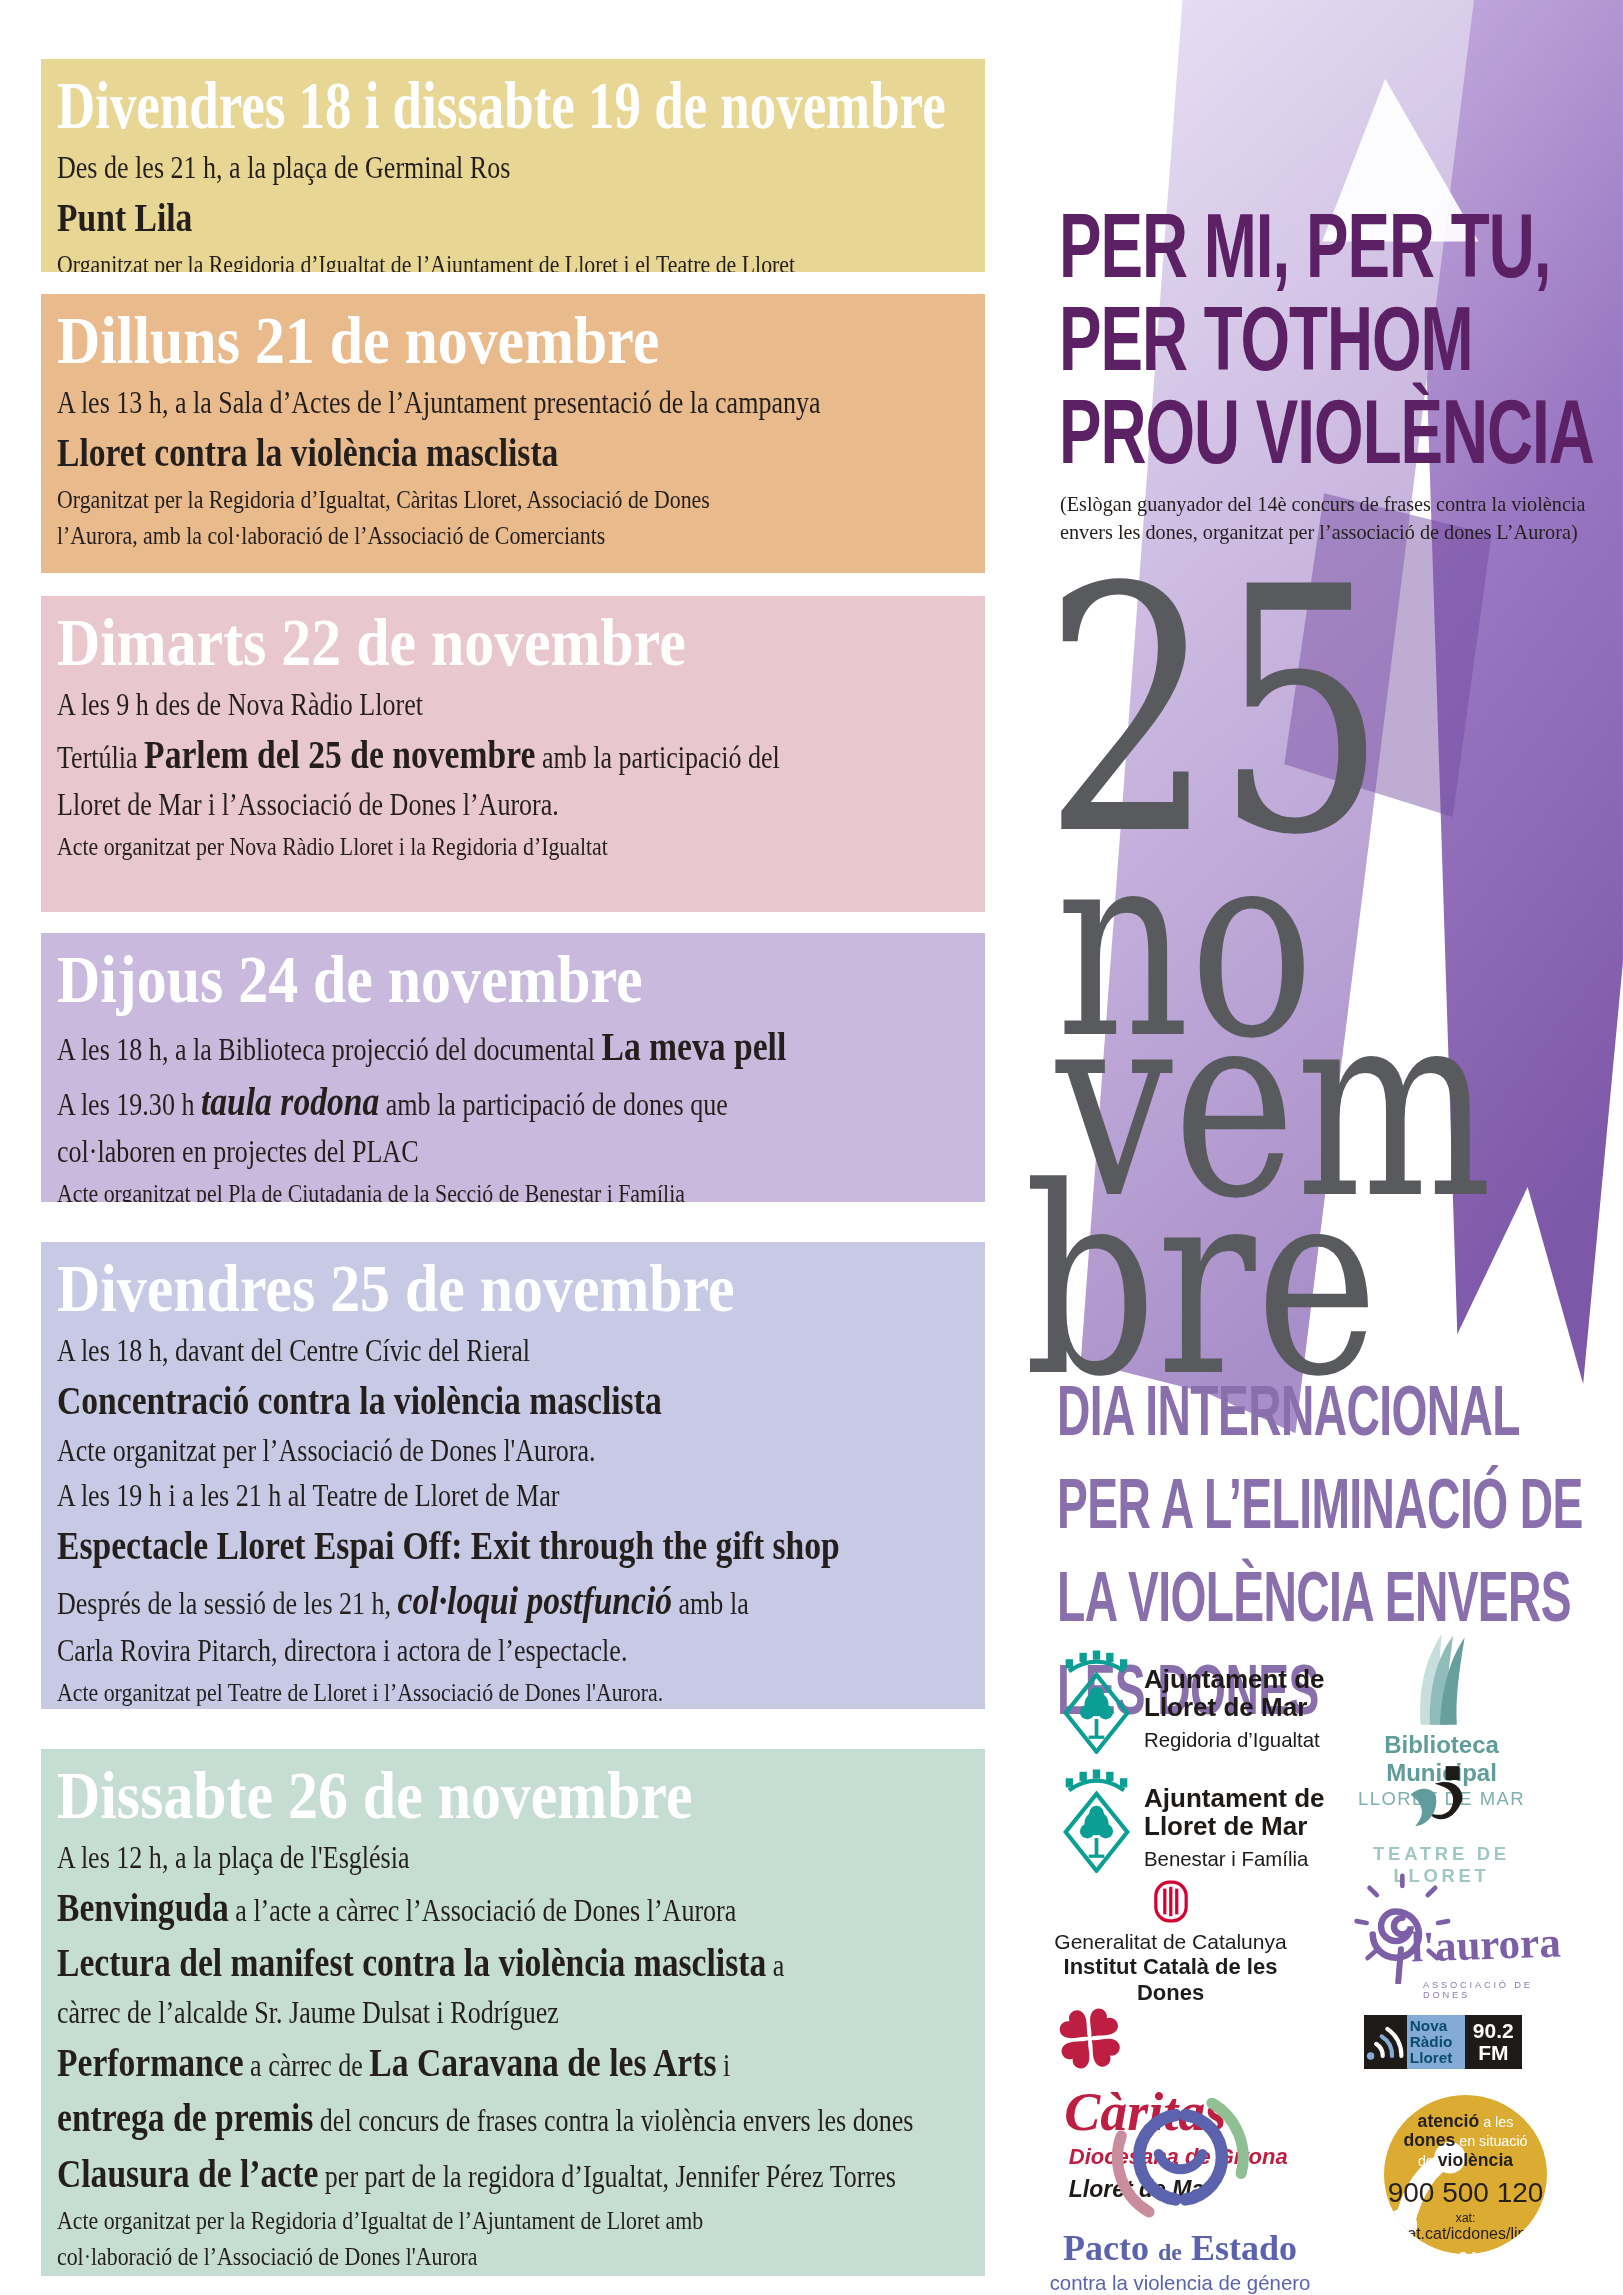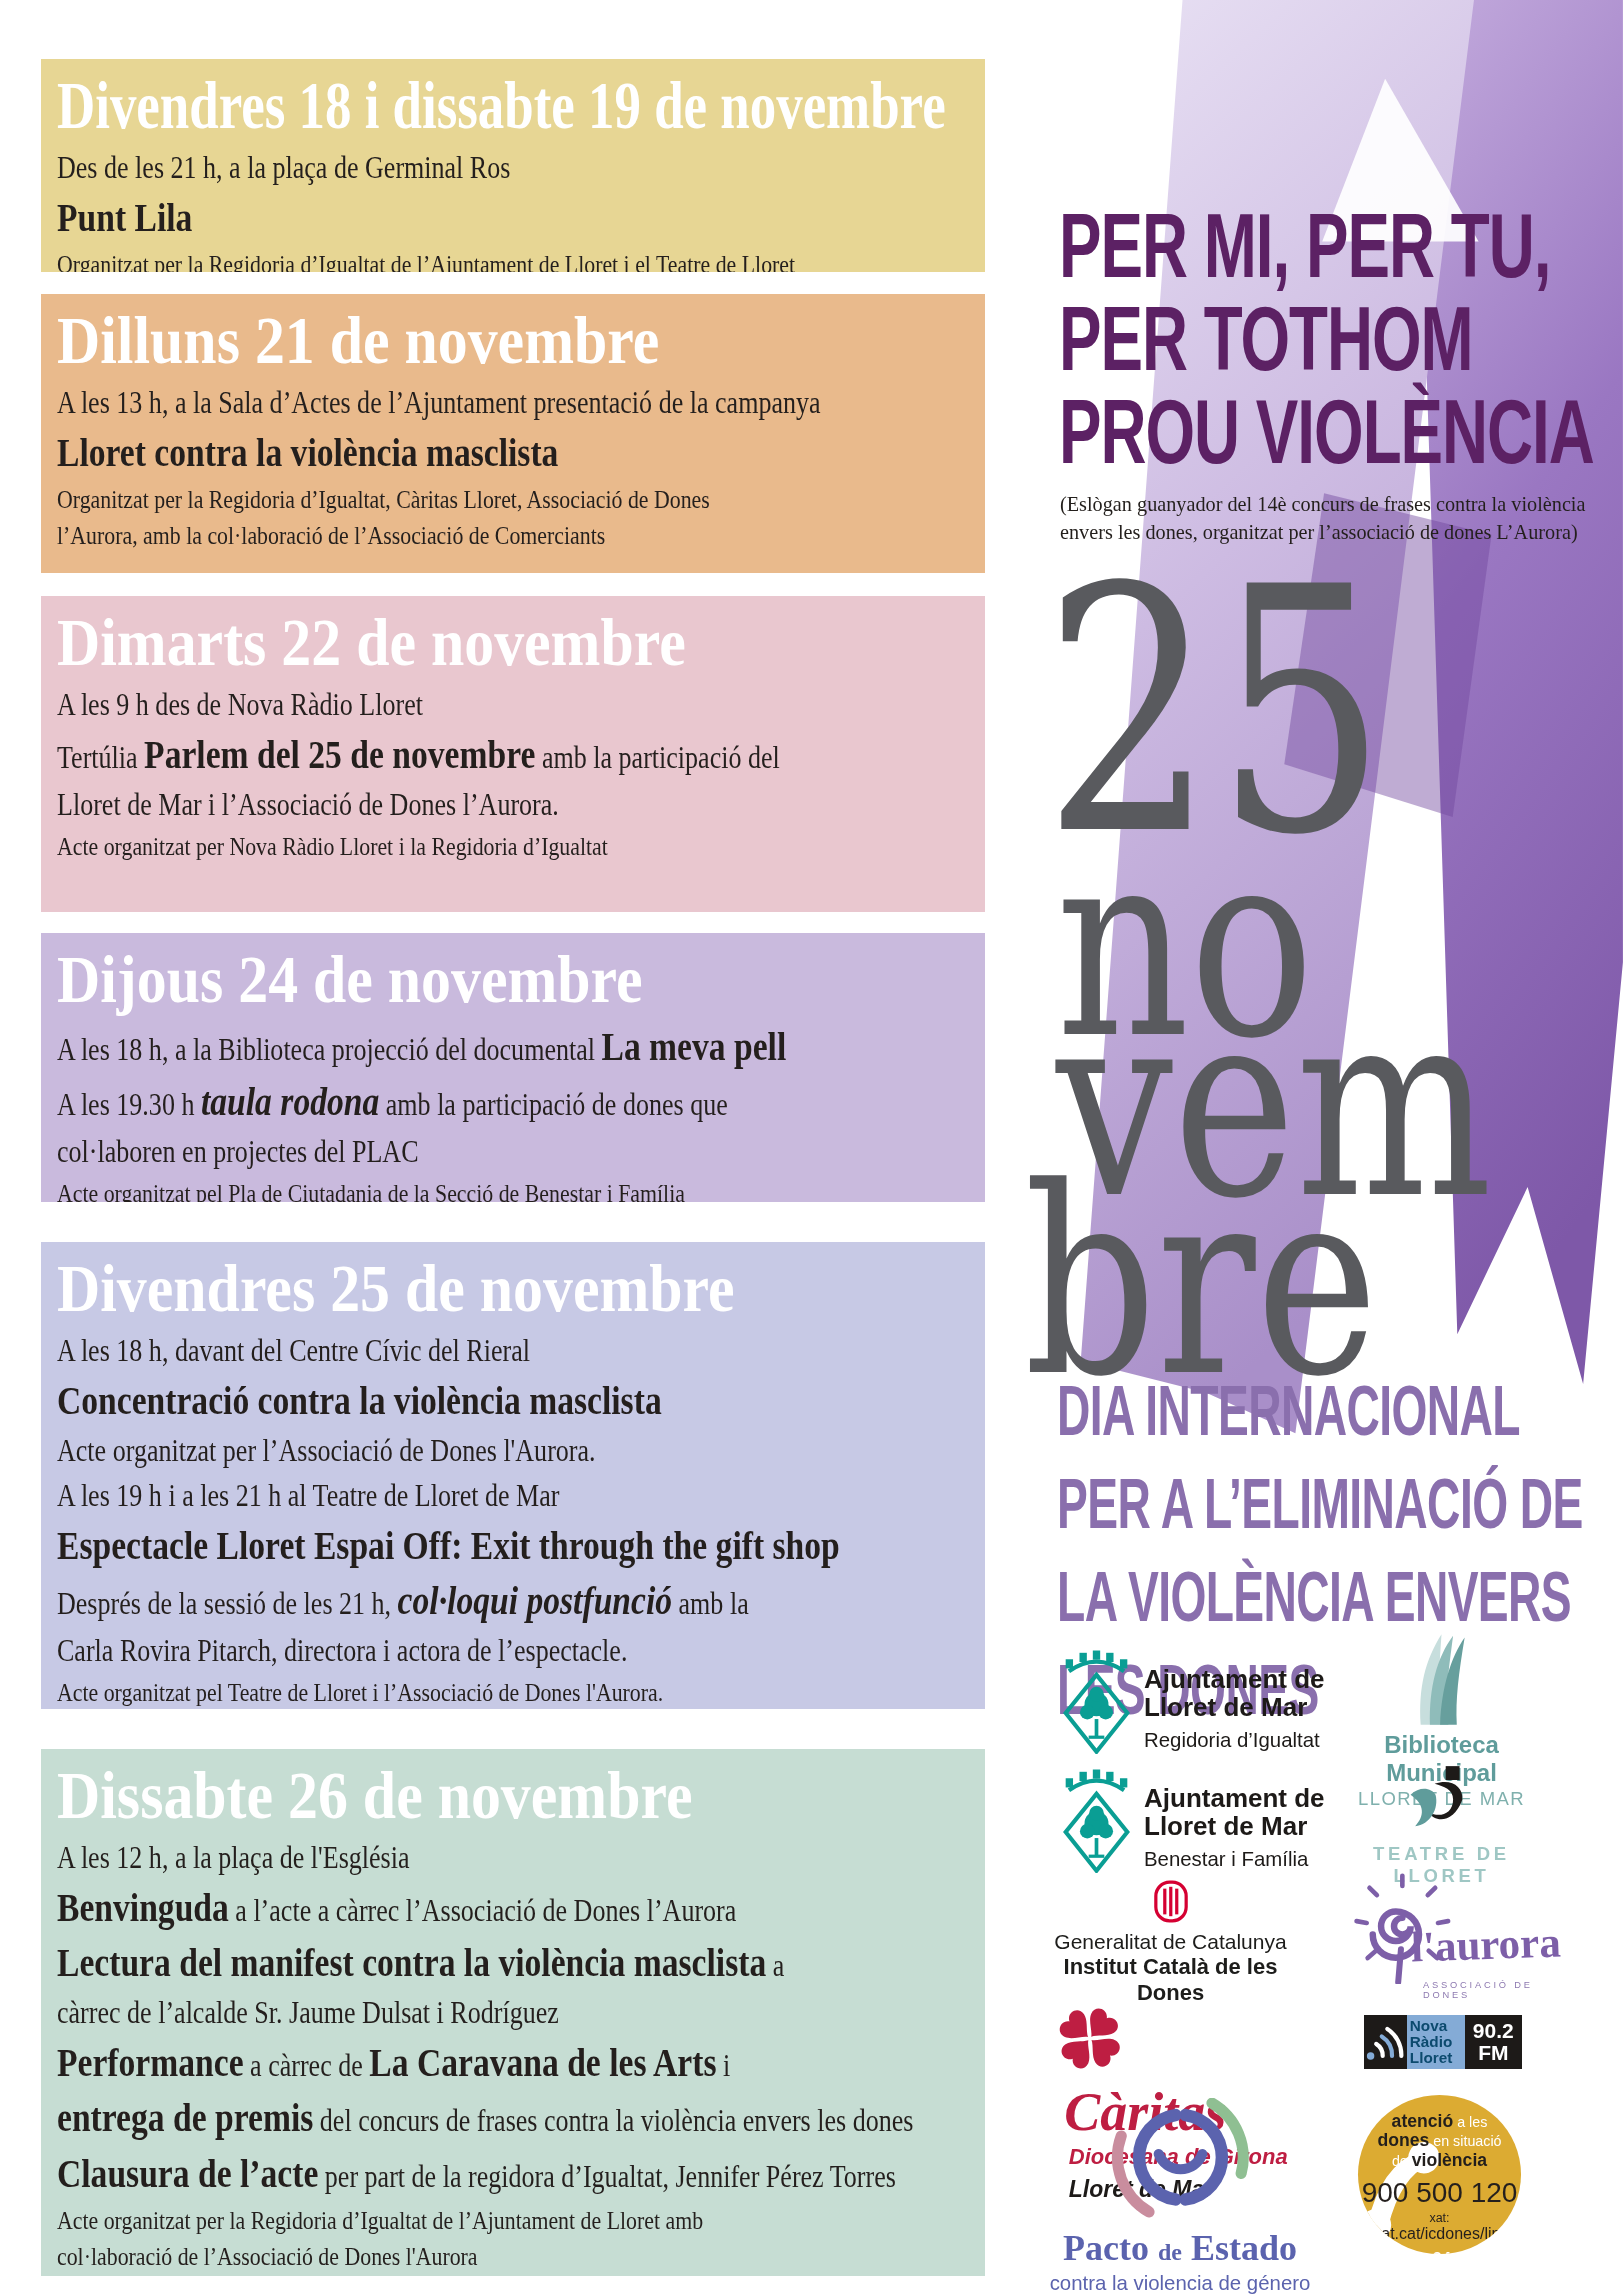--- a/index.html
+++ b/index.html
@@ -65,21 +65,21 @@
   .nova-mid{width:55px;background:#84abd6;display:flex;flex-direction:column;justify-content:center;padding-left:2.8px;}
   .nova-mid div{font-weight:bold;font-size:15.3px;line-height:1.04;color:#0c4a6e;}
   .nova-right{width:57px;background:#1d1a18;display:flex;flex-direction:column;justify-content:center;align-items:center;}
   .nova-right div{font-weight:bold;font-size:21px;line-height:1.05;color:#fff;}
   .pacto-name{font-size:36px;font-weight:bold;color:#5b63ae;margin-top:3.7px;white-space:nowrap;}
   .pacto-name .de{font-size:24px;}
   .pacto-sub{font-size:20.4px;color:#5b63ae;margin-top:3.7px;white-space:nowrap;}
   .helpline{
     width:163px;height:159px;border-radius:50%;background:#dcab32;
     overflow:hidden;display:flex;flex-direction:column;align-items:center;
-    box-sizing:border-box;padding-top:16.7px;position:absolute;text-align:center;
+    box-sizing:border-box;padding-top:16.7px;position:absolute;text-align:center;margin-left:26px;
   }
   .hl{font-family:"Liberation Sans",sans-serif;line-height:1.12;white-space:nowrap;position:relative;z-index:2;}
   .hl .wb{color:#fff;font-weight:bold;text-align:center;}
   .hl .w{color:#fff;}
   .hl .bb{color:#231f1c;font-weight:bold;}
   .hl .b{color:#231f1c;}
   .phone-glyph{position:absolute;left:-14px;top:40px;z-index:1;}
 </style>
 </head>
 <body>

